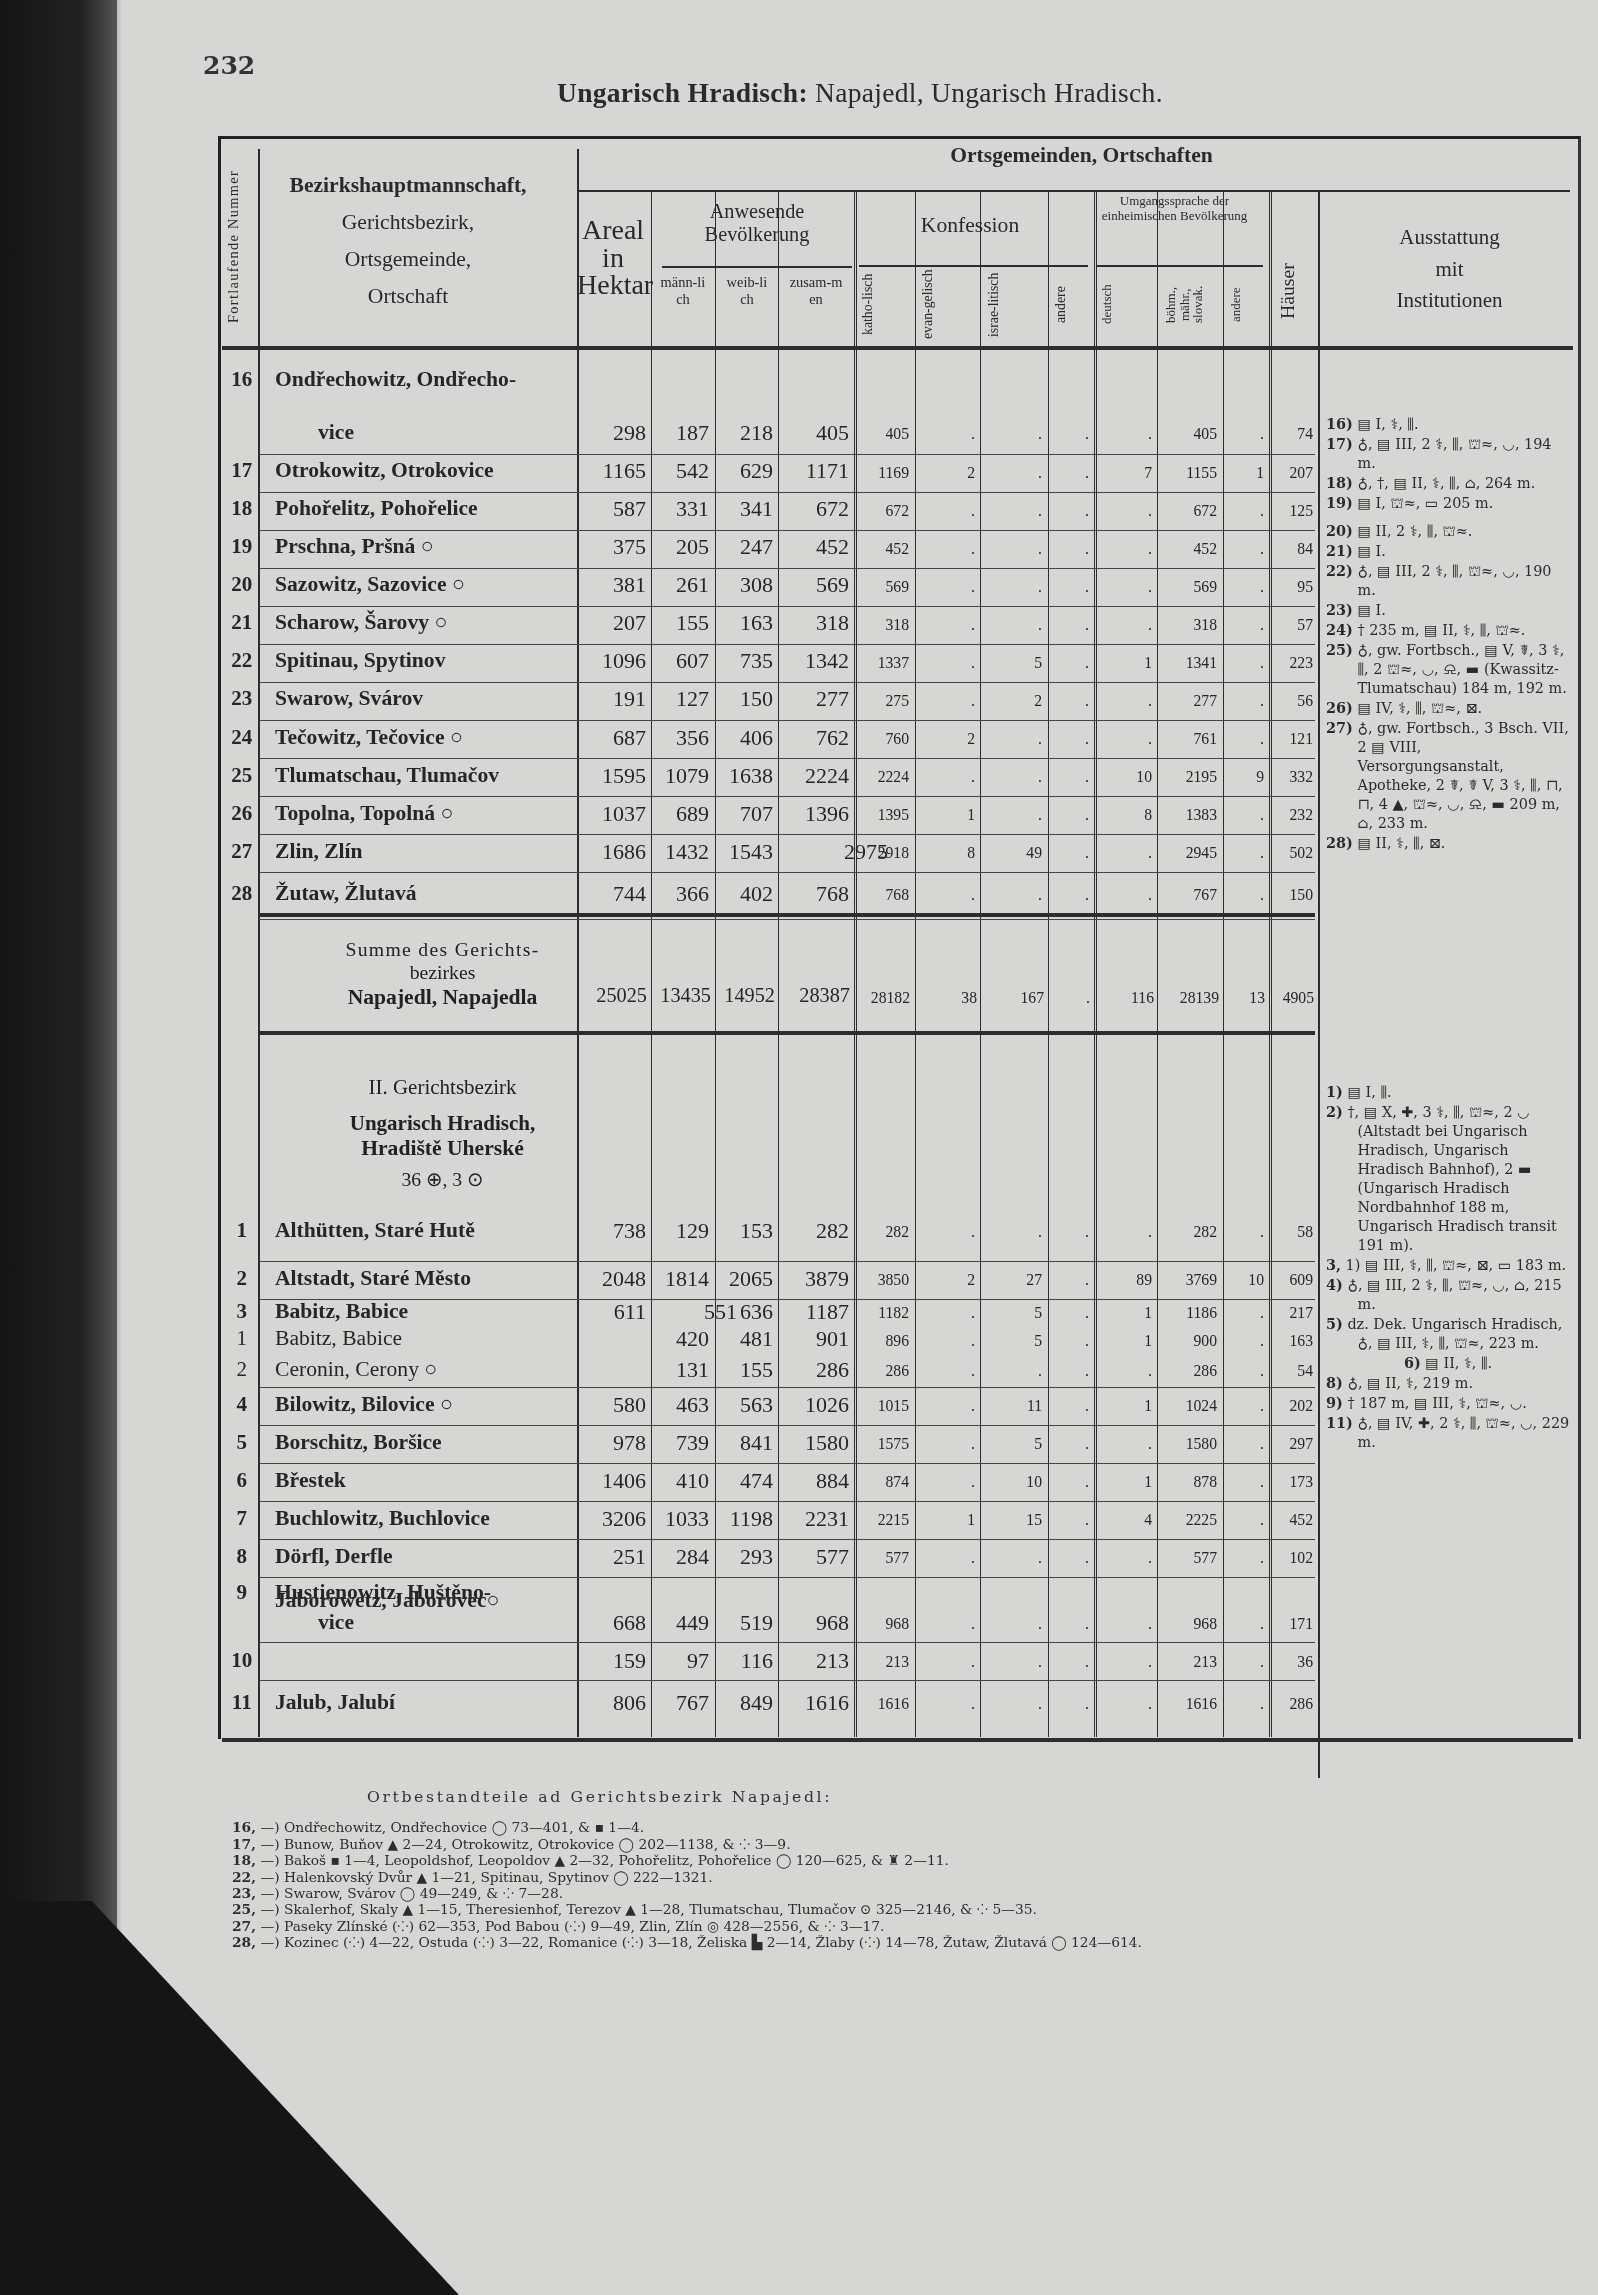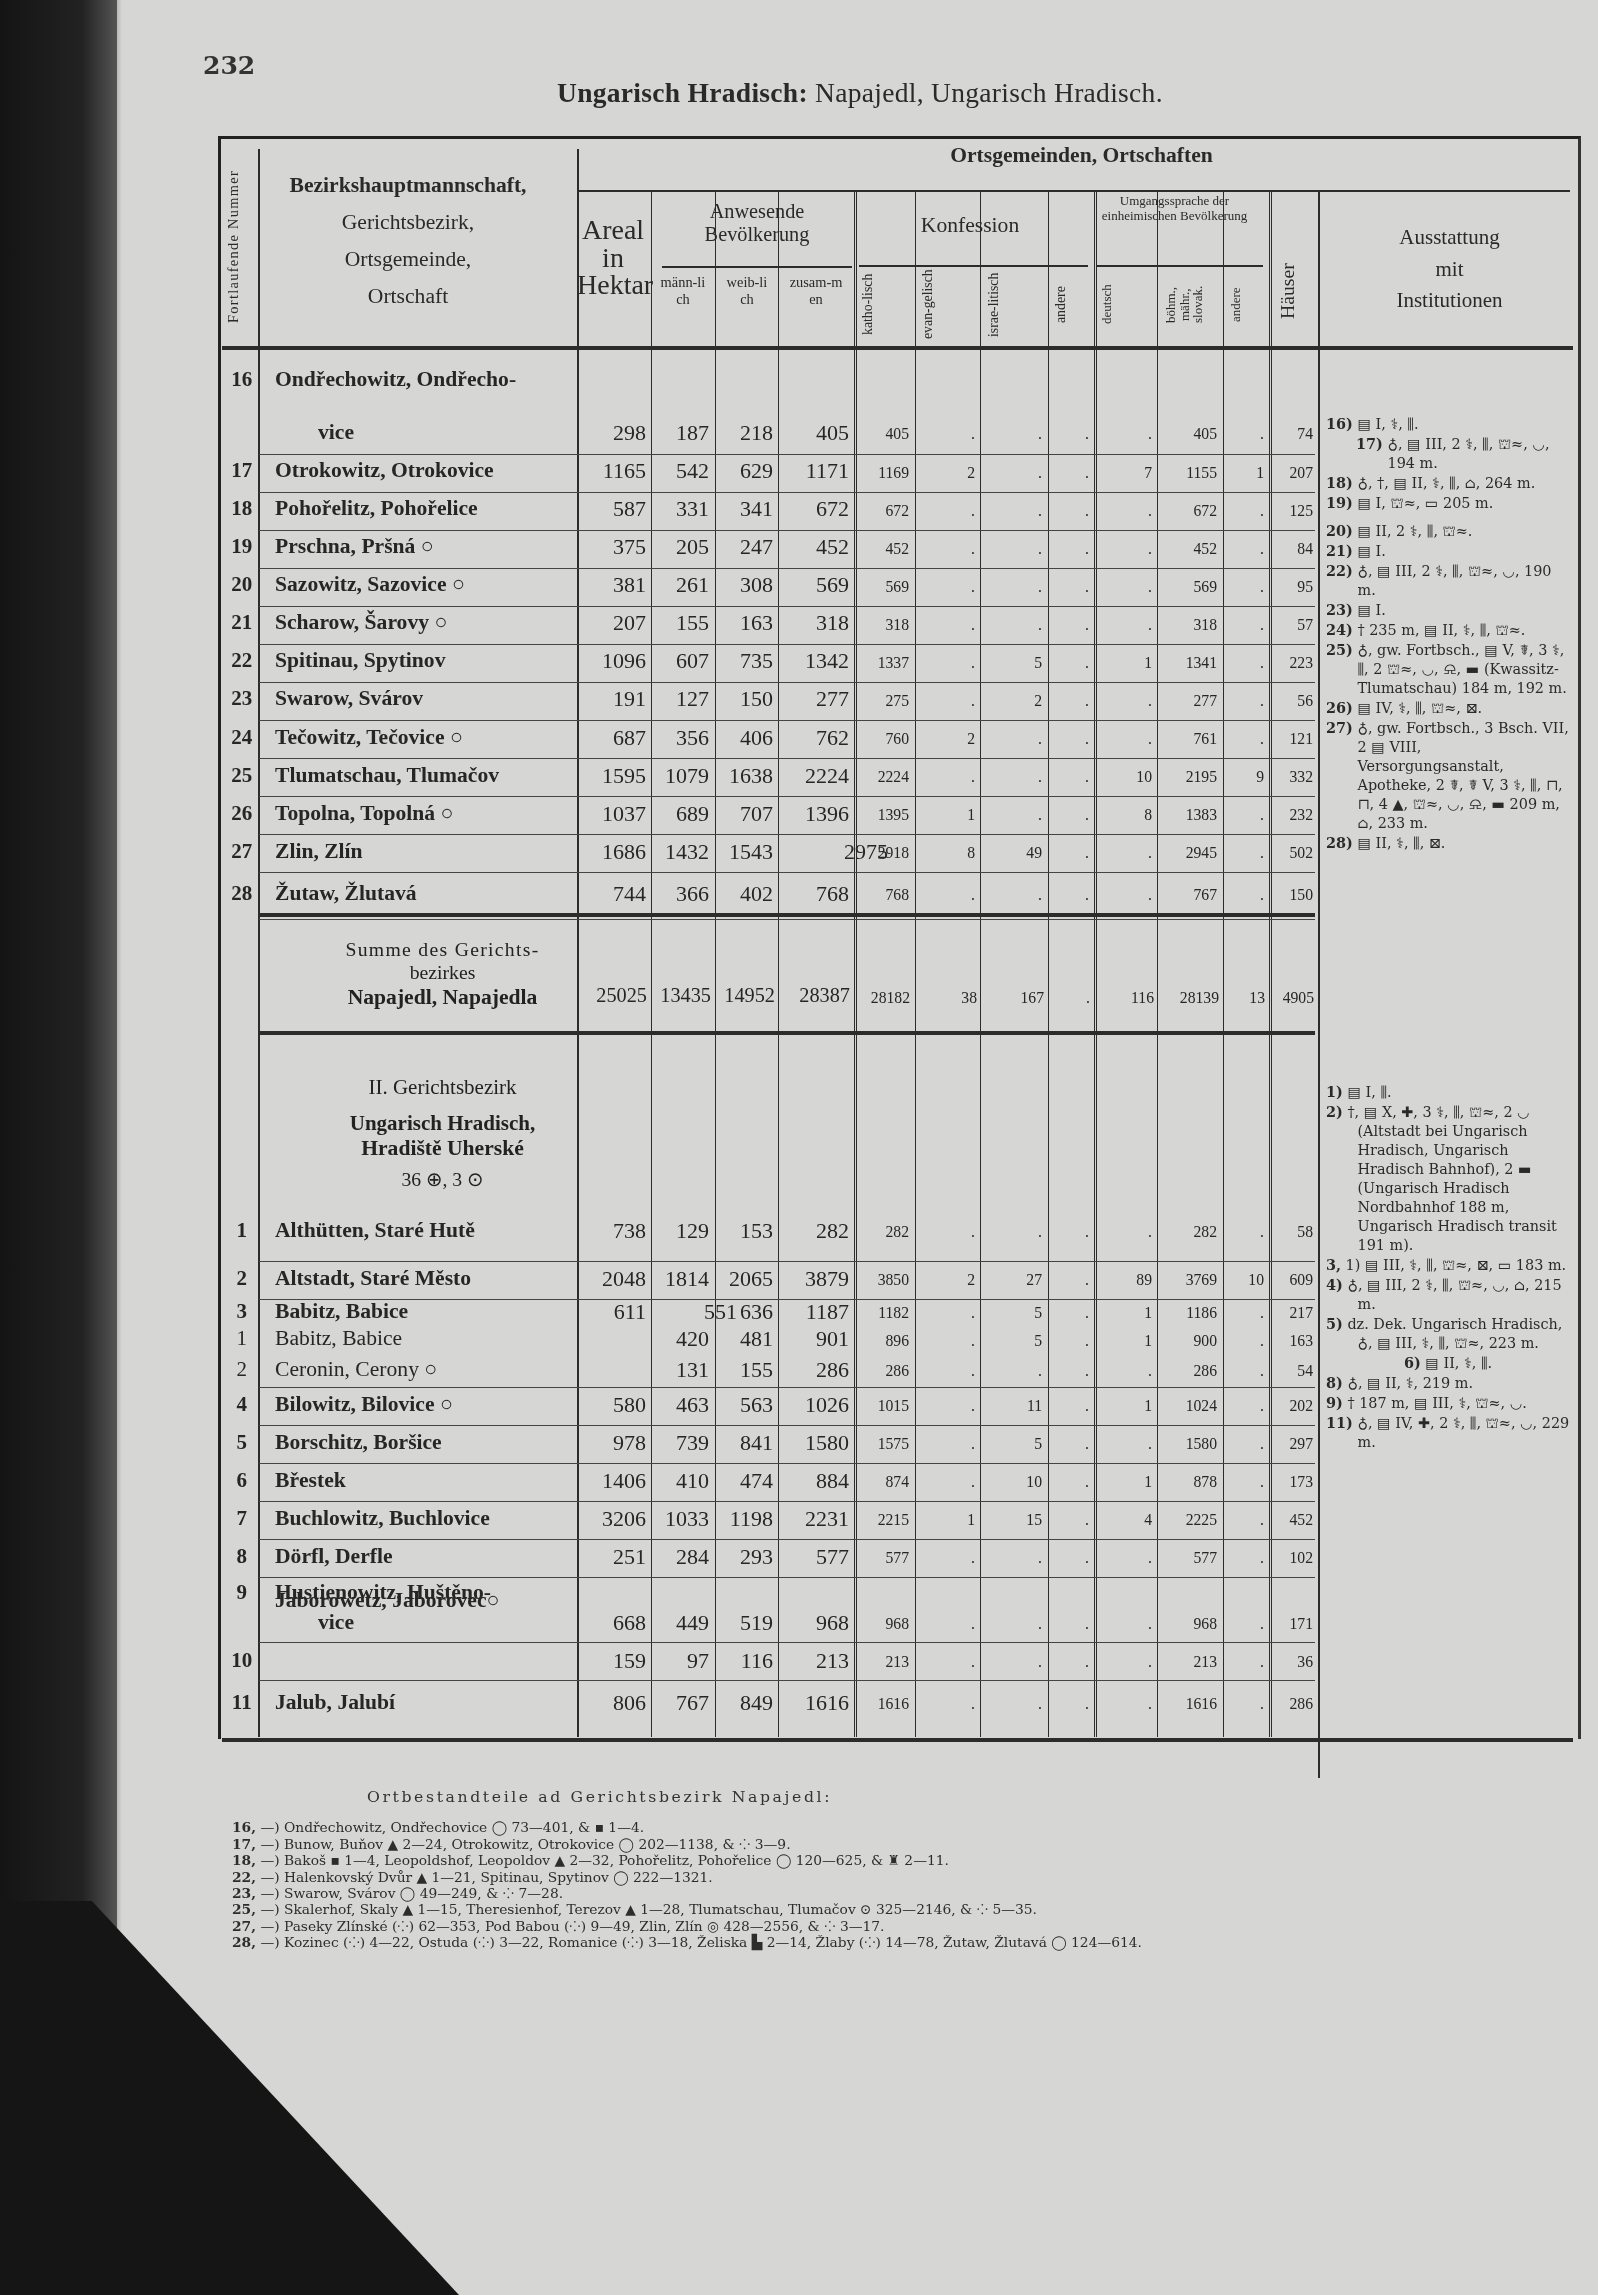--- a/index.html
+++ b/index.html
@@ -561,21 +561,21 @@
     <div class="cell num small" style="left:1269px;top:989px;width:45px;">4905</div>
   </div>
 
 <div class="subtitle" style="top:1075px;font-size:21px;">II. Gerichtsbezirk</div>
 <div class="subtitle" style="top:1111px;font-size:21px;font-weight:bold;">Ungarisch Hradisch,</div>
 <div class="subtitle" style="top:1136px;font-size:21.6px;font-weight:bold;">Hradiště Uherské</div>
 <div class="subtitle" style="top:1168px;font-size:19.7px;">36 ⊕, 3 ⊙</div>
 
 <div id="aus-a" class="aus" style="top:414px;">
     <div style="padding-left:31.5px;text-indent:-31.5px;"><span class="fn">16)</span><span> ▤ I, ⚕, ⫼.</span></div>
-    <div style="padding-left:31.5px;text-indent:-31.5px;margin-left:30px;"><span class="fn">17)</span><span> ♁, ▤ III, 2 ⚕, ⫼, ⛫≈, ◡, 194 m.</span></div>
+    <div style="padding-left:31.5px;text-indent:-31.5px;"><span class="fn">17)</span><span> ♁, ▤ III, 2 ⚕, ⫼, ⛫≈, ◡, 194 m.</span></div>
     <div style="padding-left:31.5px;text-indent:-31.5px;"><span class="fn">18)</span><span> ♁, †, ▤ II, ⚕, ⫼, ⌂, 264 m.</span></div>
     <div style="padding-left:31.5px;text-indent:-31.5px;"><span class="fn">19)</span><span> ▤ I, ⛫≈, ▭ 205 m.</span></div>
     <div style="padding-left:31.5px;text-indent:-31.5px;margin-top:8px;"><span class="fn">20)</span><span> ▤ II, 2 ⚕, ⫼, ⛫≈.</span></div>
     <div style="padding-left:31.5px;text-indent:-31.5px;"><span class="fn">21)</span><span> ▤ I.</span></div>
     <div style="padding-left:31.5px;text-indent:-31.5px;"><span class="fn">22)</span><span> ♁, ▤ III, 2 ⚕, ⫼, ⛫≈, ◡, 190 m.</span></div>
     <div style="padding-left:31.5px;text-indent:-31.5px;"><span class="fn">23)</span><span> ▤ I.</span></div>
     <div style="padding-left:31.5px;text-indent:-31.5px;"><span class="fn">24)</span><span> † 235 m, ▤ II, ⚕, ⫼, ⛫≈.</span></div>
     <div style="padding-left:31.5px;text-indent:-31.5px;"><span class="fn">25)</span><span> ♁, gw. Fortbsch., ▤ V, ☤, 3 ⚕, ⫼, 2 ⛫≈, ◡, ⍾, ▬ (Kwassitz-Tlumatschau) 184 m, 192 m.</span></div>
     <div style="padding-left:31.5px;text-indent:-31.5px;"><span class="fn">26)</span><span> ▤ IV, ⚕, ⫼, ⛫≈, ⊠.</span></div>
     <div style="padding-left:31.5px;text-indent:-31.5px;"><span class="fn">27)</span><span> ♁, gw. Fortbsch., 3 Bsch. VII, 2 ▤ VIII, Versorgungsanstalt, Apotheke, 2 ☤, ☤ V, 3 ⚕, ⫼, ⊓, ⊓, 4 ▲, ⛫≈, ◡, ⍾, ▬ 209 m, ⌂, 233 m.</span></div>

